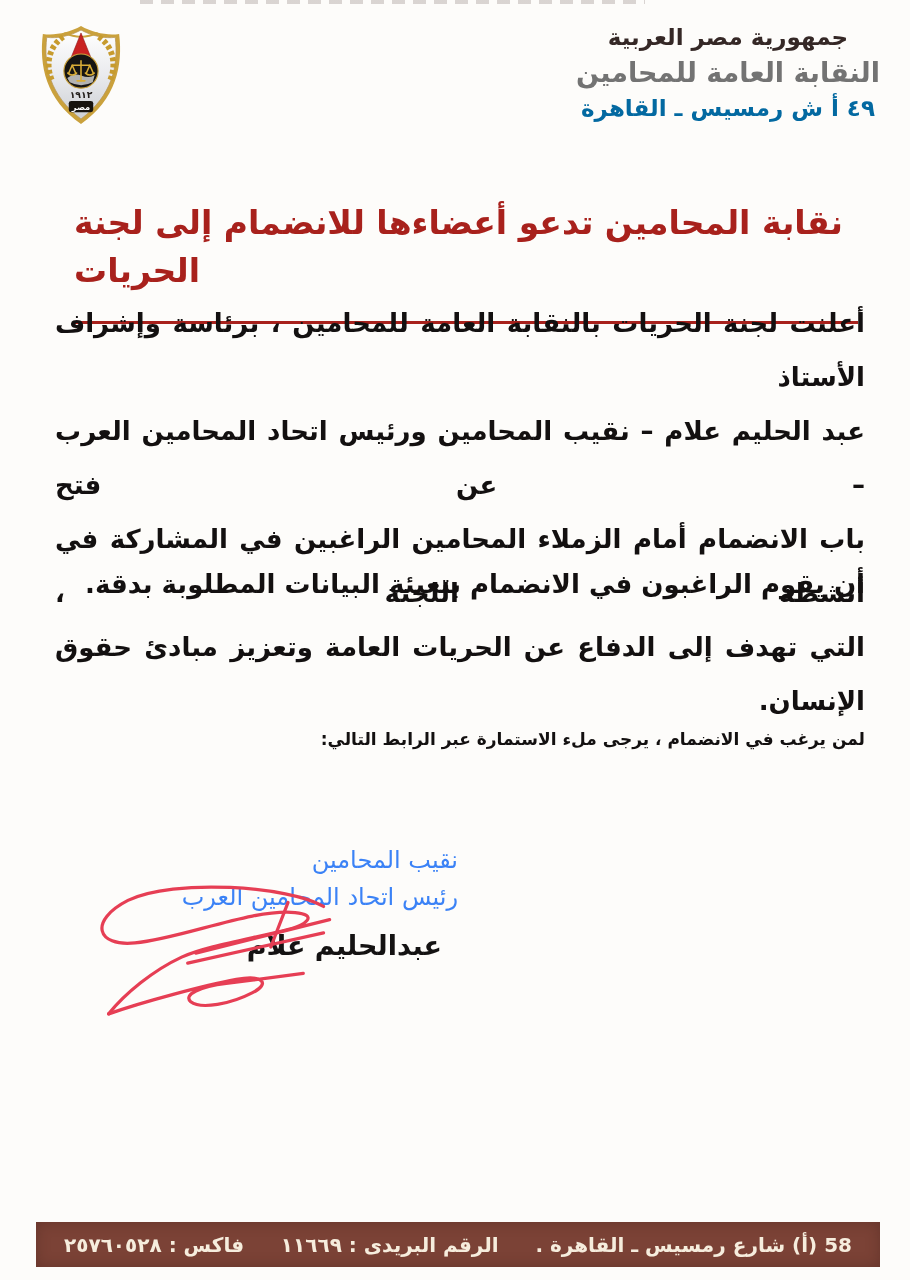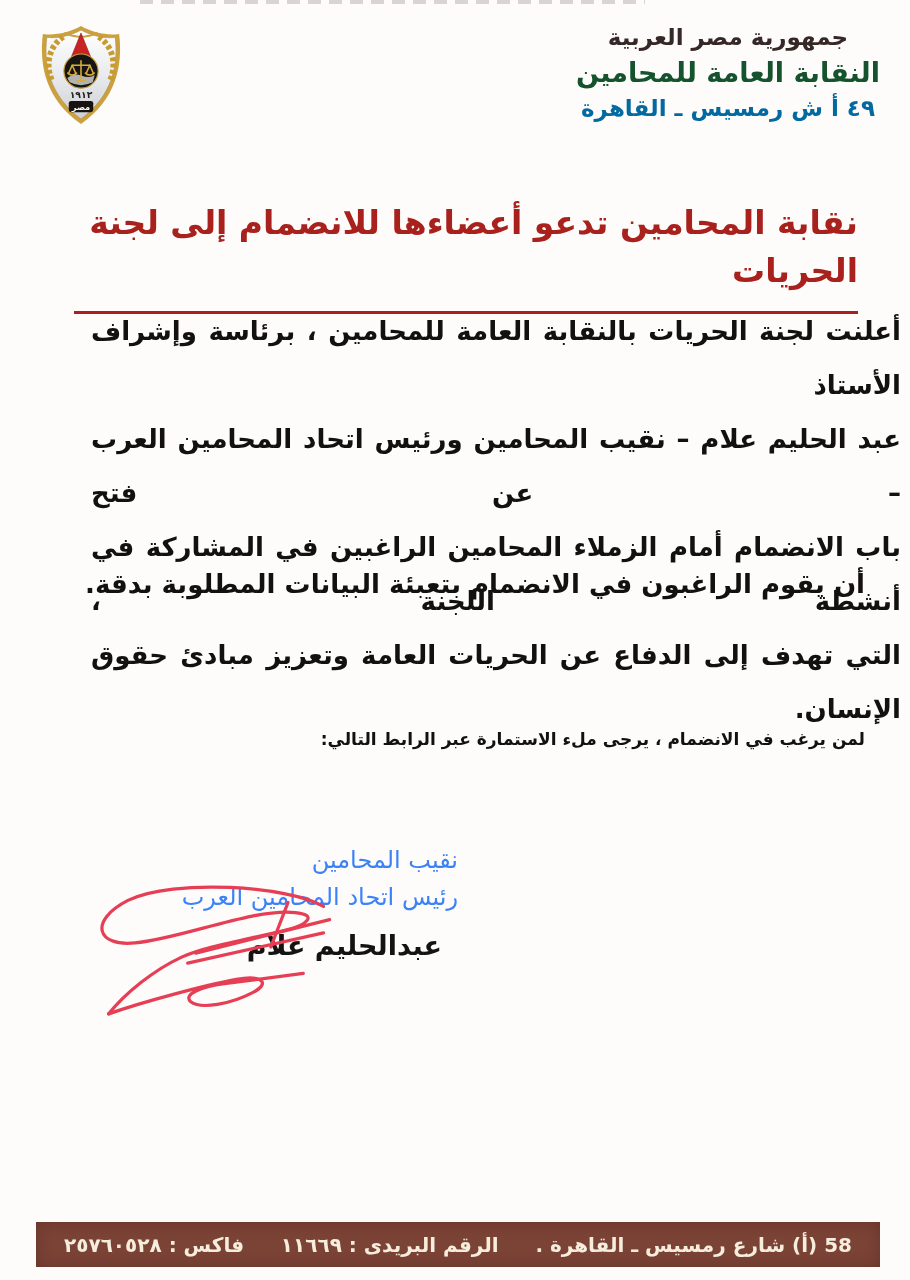--- a/index.html
+++ b/index.html
@@ -31,54 +31,54 @@
   }
 
   
   .letterhead {
     position: absolute;
     top: 26px; right: 30px;
     text-align: center;
     line-height: 1;
   }
   .lh-country  { font-size: 23px; font-weight: bold; color: #352826; margin-bottom: 10px; }
-  .lh-org      { font-size: 27px; font-weight: bold; color: #14532d; margin-bottom: 11px; }
+  .lh-org      { font-size: 27px; font-weight: bold; color: #737373; margin-bottom: 11px; }
   .lh-address  { font-size: 23px; font-weight: bold; color: #0369a1; }
 
   
   .headline {
     position: absolute;
     top: 199px; left: 74px;
     width: 784px;
-    text-align: right;
+    text-align: left;
     font-size: 33px;
     font-weight: bold;
     color: #a8211c;
     line-height: 1.45;
-    padding-bottom: 16px;
+    padding-bottom: 26px;
     border-bottom: 3.5px solid #a8211c;
   }
 
   
   .para {
     position: absolute;
     left: 55px;
     width: 810px;
     direction: rtl;
     font-size: 26px;
     font-weight: bold;
     color: #131010;
   }
   .para .line {
     line-height: 54px;
     text-align: justify;
     text-align-last: justify;
   }
   .para .line.last { text-align-last: right; }
-  .para1 { top: 304px; margin-left: 36px; }
+  .para1 { top: 296px; }
   .para2 { top: 557px; }
 
   .cta-line {
     position: absolute;
     left: 55px; top: 714px;
     width: 810px;
     direction: rtl;
     text-align: right;
     font-size: 17px;
     font-weight: bold;

